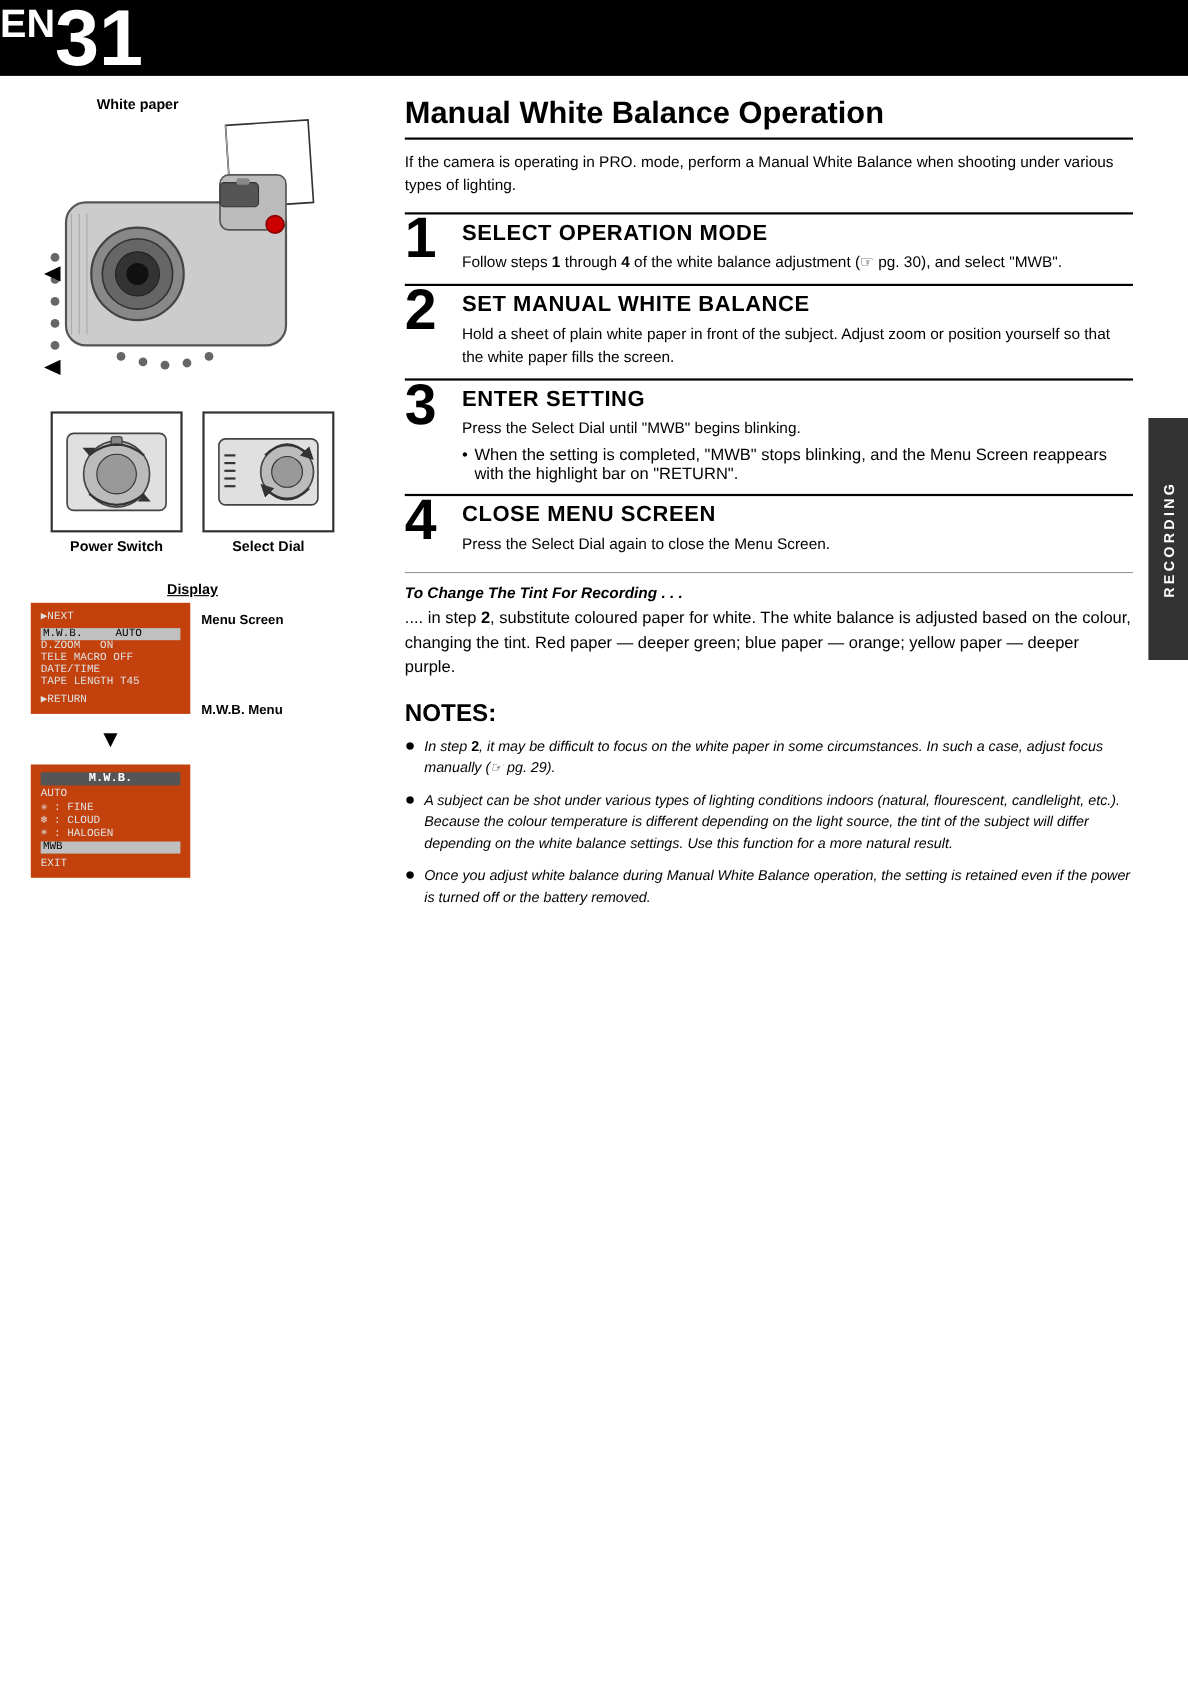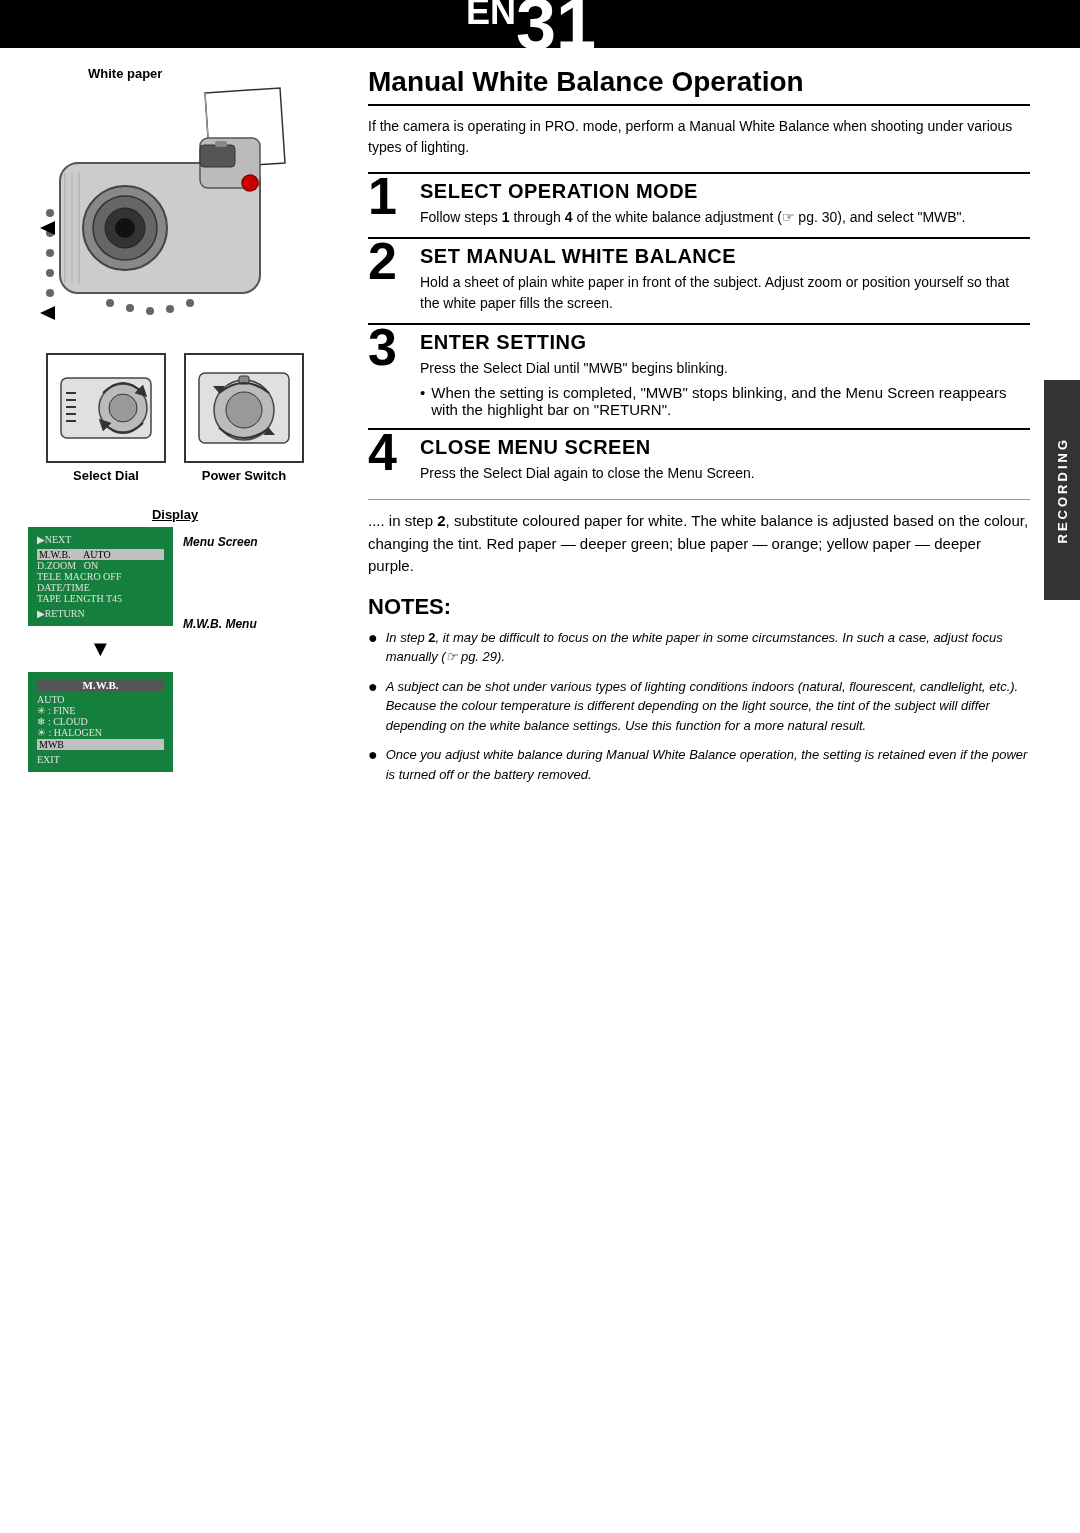--- a/index.html
+++ b/index.html
@@ -9,25 +9,25 @@
       background: #fff;
       font-family: Arial, Helvetica, sans-serif;
       font-size: 15px;
       color: #000;
       position: relative;
     }
 
     
     .top-bar {
       width: 100%;
-      height: 48px;
+      height: 69px;
       background: #000;
       display: flex;
       align-items: center;
-      justify-content: center;
+      justify-content: flex-start;
       padding-right: 18px;
     }
     .page-number {
       color: #fff;
       font-size: 72px;
       font-weight: bold;
       line-height: 1;
       font-family: Arial, Helvetica, sans-serif;
     }
     .page-number sup {
@@ -150,24 +150,24 @@
       align-items: flex-start;
     }
 
     .screen-boxes {
       display: flex;
       flex-direction: column;
       gap: 10px;
     }
 
     .screen-box {
-      background: #15803d;
+      background: #c2410c;
       color: #e0e0e0;
       font-size: 11px;
-      font-family: Liberation Serif, serif;
+      font-family: Liberation Mono, monospace;
       padding: 7px 9px;
       width: 145px;
       min-height: 90px;
     }
 
     .screen-box .highlight {
       background: #c0c0c0;
       color: #000;
       display: inline-block;
       width: 100%;
@@ -187,21 +187,20 @@
       display: flex;
       flex-direction: column;
       justify-content: space-around;
       padding-top: 8px;
       gap: 68px;
     }
 
     .screen-label-text {
       font-size: 12px;
       font-weight: bold;
-      font-style: italic;
     }
 
     .arrow-down {
       text-align: center;
       font-size: 22px;
       line-height: 1;
       margin: 2px 0;
     }
 
     
@@ -383,20 +382,40 @@
 
           <line x1="35" y1="90" x2="35" y2="200" stroke="#aaa" stroke-width="1"></line>
           <line x1="42" y1="90" x2="42" y2="200" stroke="#aaa" stroke-width="1"></line>
           <line x1="49" y1="90" x2="49" y2="200" stroke="#aaa" stroke-width="1"></line>
 
           <circle cx="220" cy="100" r="8" fill="#c00" stroke="#800" stroke-width="1.5"></circle>
         </svg>
       </div>
 
       <div class="bottom-diagrams">
+
+        <div class="diagram-box">
+          <div class="diagram-svg-wrapper">
+            <svg width="110" height="100" viewBox="0 0 110 100" xmlns="http://www.w3.org/2000/svg">
+
+              <rect x="10" y="15" width="90" height="70" rx="6" fill="#e0e0e0" stroke="#444" stroke-width="1.5"></rect>
+
+              <ellipse cx="55" cy="52" rx="30" ry="30" fill="#bbb" stroke="#444" stroke-width="1.5"></ellipse>
+              <ellipse cx="55" cy="52" rx="18" ry="18" fill="#999" stroke="#333" stroke-width="1"></ellipse>
+
+              <rect x="50" y="18" width="10" height="8" rx="2" fill="#888" stroke="#333" stroke-width="1"></rect>
+
+              <path d="M 30 35 Q 55 15 80 35" fill="none" stroke="#333" stroke-width="2"></path>
+              <polygon points="30,35 24,28 36,28" fill="#333"></polygon>
+              <path d="M 80 70 Q 55 90 30 70" fill="none" stroke="#333" stroke-width="2"></path>
+              <polygon points="80,70 86,77 74,77" fill="#333"></polygon>
+            </svg>
+          </div>
+          <div class="diagram-label">Power Switch</div>
+        </div>
 
         <div class="diagram-box">
           <div class="diagram-svg-wrapper">
             <svg width="110" height="100" viewBox="0 0 110 100" xmlns="http://www.w3.org/2000/svg">
 
               <rect x="10" y="20" width="90" height="60" rx="6" fill="#e0e0e0" stroke="#444" stroke-width="1.5"></rect>
 
               <line x1="15" y1="35" x2="25" y2="35" stroke="#333" stroke-width="2"></line>
               <line x1="15" y1="42" x2="25" y2="42" stroke="#333" stroke-width="2"></line>
               <line x1="15" y1="49" x2="25" y2="49" stroke="#333" stroke-width="2"></line>
@@ -414,40 +433,20 @@
                 </marker>
                 <marker id="arr2" markerWidth="6" markerHeight="6" refX="3" refY="3" orient="auto">
                   <path d="M0,0 L6,3 L0,6 Z" fill="#333"></path>
                 </marker>
               </defs>
             </svg>
           </div>
           <div class="diagram-label">Select Dial</div>
         </div>
 
-        <div class="diagram-box">
-          <div class="diagram-svg-wrapper">
-            <svg width="110" height="100" viewBox="0 0 110 100" xmlns="http://www.w3.org/2000/svg">
-
-              <rect x="10" y="15" width="90" height="70" rx="6" fill="#e0e0e0" stroke="#444" stroke-width="1.5"></rect>
-
-              <ellipse cx="55" cy="52" rx="30" ry="30" fill="#bbb" stroke="#444" stroke-width="1.5"></ellipse>
-              <ellipse cx="55" cy="52" rx="18" ry="18" fill="#999" stroke="#333" stroke-width="1"></ellipse>
-
-              <rect x="50" y="18" width="10" height="8" rx="2" fill="#888" stroke="#333" stroke-width="1"></rect>
-
-              <path d="M 30 35 Q 55 15 80 35" fill="none" stroke="#333" stroke-width="2"></path>
-              <polygon points="30,35 24,28 36,28" fill="#333"></polygon>
-              <path d="M 80 70 Q 55 90 30 70" fill="none" stroke="#333" stroke-width="2"></path>
-              <polygon points="80,70 86,77 74,77" fill="#333"></polygon>
-            </svg>
-          </div>
-          <div class="diagram-label">Power Switch</div>
-        </div>
-
       </div>
     </div>
 
     <div class="display-section">
       <div class="display-label">Display</div>
 
       <div class="display-layout">
         <div class="screen-boxes">
 
           <div class="screen-box">
@@ -530,20 +529,21 @@
         <div class="step-title">Close Menu Screen</div>
         <div class="step-body">
           Press the Select Dial again to close the Menu Screen.
         </div>
       </div>
     </div>
 
     <hr class="section-rule">
 
     <div class="tint-section">
+      <div class="tint-title">To Change The Tint For Recording . . .</div>
       <div class="tint-body">
         .... in step <b>2</b>, substitute coloured paper for white. The white balance is adjusted based on the colour, changing the tint. Red paper — deeper green; blue paper — orange; yellow paper — deeper purple.
       </div>
     </div>
 
     <div class="notes-section">
       <div class="notes-title">Notes:</div>
 
       <div class="note-item">
         <span class="note-bullet">●</span>

